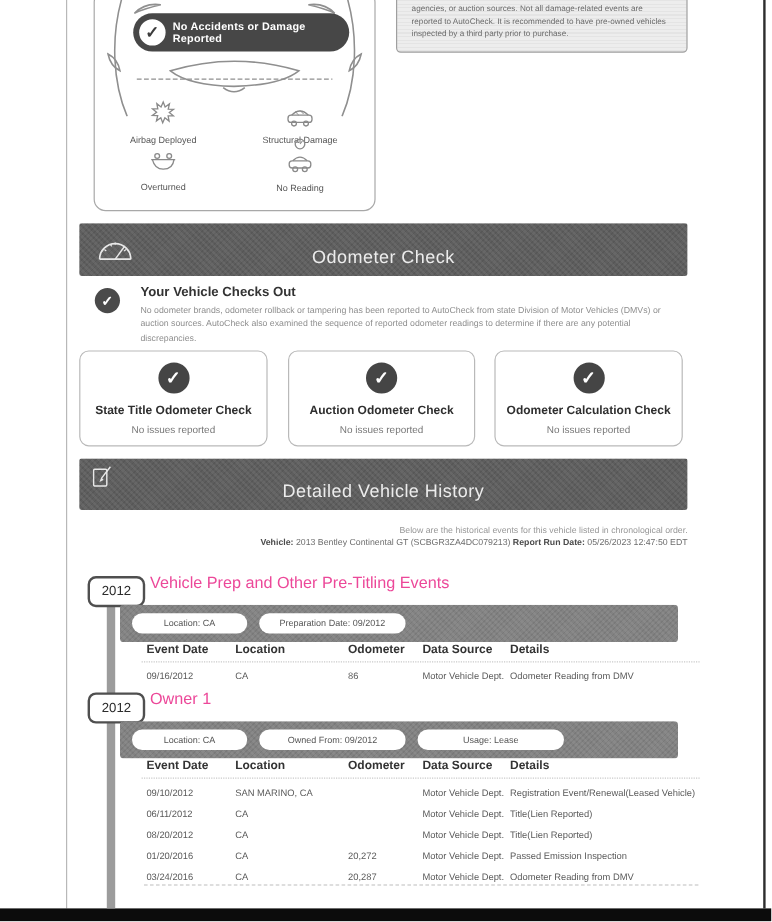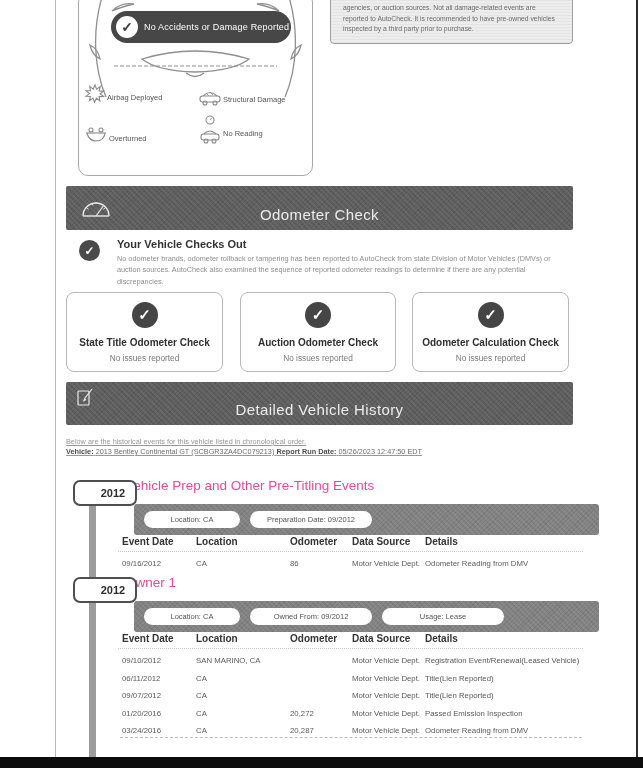--- a/index.html
+++ b/index.html
@@ -12,23 +12,23 @@
   .scan-right-line{left:636px;top:0;width:2px;height:757px;background:#2e2e2e;}
   .scan-bottom-bar{left:0;top:757px;width:643px;height:11px;background:#0c0c0c;}
 
   
   .damage-card{left:78px;top:-8px;width:233px;height:182px;border:1px solid #a8a8a8;
     border-radius:10px;background:#fff;}
   .no-accident-badge{position:absolute;left:32px;top:18px;width:180px;height:32px;background:#474747;
     border-radius:16px;display:flex;align-items:center;padding-left:5px;box-sizing:border-box;z-index:3;}
   .badge-check{width:22px;height:22px;border-radius:50%;background:#fff;color:#3c3c3c;
     display:flex;align-items:center;justify-content:center;font-size:14px;font-weight:bold;flex:0 0 22px;}
-  .badge-text{color:#fff;font-size:9px;font-weight:normal;margin-left:6px;letter-spacing:.2px;}
+  .badge-text{color:#fff;font-size:9px;font-weight:bold;margin-left:6px;letter-spacing:.2px;}
   .car-art{position:absolute;left:7px;top:4px;z-index:1;}
-  .dmg-item{position:absolute;width:106px;display:flex;align-items:center;z-index:2;}
+  .dmg-item{position:absolute;width:106px;display:flex;flex-direction:column;align-items:center;z-index:2;}
   .dmg-item .lbl{font-size:7.5px;color:#555;margin-top:5px;white-space:nowrap;}
 
   
   .disclaimer-box{left:330px;top:-12px;width:243px;height:56px;border:1px solid #9f9f9f;border-radius:4px;
     background:#ededed;background-image:repeating-linear-gradient(0deg,rgba(0,0,0,.04) 0 1px,transparent 1px 3px);
     box-sizing:border-box;padding:14px 10px 4px 12px;}
   .disclaimer-box p{margin:0;font-size:6.8px;line-height:1.55;color:#6a6a6a;}
 
   
   .section-bar{left:66px;width:507px;height:44px;border-radius:2px;background-color:#5e5e5e;
@@ -45,30 +45,30 @@
 
   
   .odo-card{top:292px;height:80px;border:1px solid #b9b9b9;border-radius:8px;background:#fff;
     display:flex;flex-direction:column;align-items:center;box-sizing:border-box;padding-top:9px;}
   .odo-card .big-check{width:26px;height:26px;border-radius:50%;background:#454545;color:#fff;display:flex;
     align-items:center;justify-content:center;font-size:15px;font-weight:bold;}
   .odo-card .t{font-size:10px;font-weight:bold;color:#2f2f2f;margin-top:9px;}
   .odo-card .s{font-size:8.3px;color:#787878;margin-top:5px;}
 
   
-  .intro-line{left:66px;width:507px;text-align:left;font-size:7.3px;color:#979797;text-decoration:underline;}
+  .intro-line{left:66px;width:507px;text-align:right;font-size:7.3px;color:#979797;}
   .intro-line b{color:#4b4b4b;}
   .intro-line .v{color:#6d6d6d;}
 
   
   .timeline-bar{left:89px;top:500px;width:7px;height:257px;background:#9c9c9c;z-index:1;}
   .year-badge{left:73px;width:44px;height:22px;background:#fff;border:2px solid #4f4f4f;border-radius:7px;
-    display:flex;align-items:center;justify-content:center;font-size:11px;font-weight:bold;color:#2c2c2c;z-index:2;padding-left:16px;}
+    display:flex;align-items:center;justify-content:center;font-size:11px;font-weight:normal;color:#2c2c2c;z-index:2;}
   .tl-title{left:125px;font-size:13.5px;font-weight:normal;color:#ec4899;}
-  .pill-bar{left:134px;width:465px;height:31px;border-radius:3px;background-color:#828282;
+  .pill-bar{left:100px;width:465px;height:31px;border-radius:3px;background-color:#828282;
     background-image:repeating-linear-gradient(45deg,rgba(255,255,255,.06) 0 2px,transparent 2px 4px),
                      repeating-linear-gradient(-45deg,rgba(0,0,0,.07) 0 1px,transparent 1px 3px);
     display:flex;align-items:center;padding-left:10px;gap:10px;box-sizing:border-box;z-index:2;}
   .pill{background:#fff;border-radius:10px;height:17px;line-height:17px;text-align:center;
     font-size:7.5px;color:#555;}
   .pill.w1{width:96px}.pill.w2{width:122px}
 
   .evt-table{left:118px;width:465px;z-index:2;}
   .evt-row{display:grid;grid-template-columns:74px 94px 62px 73px 1fr;padding-left:4px;align-items:center;}
   .evt-head{height:16px;font-size:10px;font-weight:bold;color:#333;border-bottom:1px dotted #c9c9c9;padding-bottom:2px;}
@@ -264,21 +264,21 @@
       <span>Registration Event/Renewal(Leased Vehicle)</span>
     </div>
     <div class="evt-row evt-data">
       <span>06/11/2012</span>
       <span>CA</span>
       <span></span>
       <span>Motor Vehicle Dept.</span>
       <span>Title(Lien Reported)</span>
     </div>
     <div class="evt-row evt-data">
-      <span>09/07/2012</span>
+      <span>08/20/2012</span>
       <span>CA</span>
       <span></span>
       <span>Motor Vehicle Dept.</span>
       <span>Title(Lien Reported)</span>
     </div>
     <div class="evt-row evt-data">
       <span>01/20/2016</span>
       <span>CA</span>
       <span>20,272</span>
       <span>Motor Vehicle Dept.</span>

